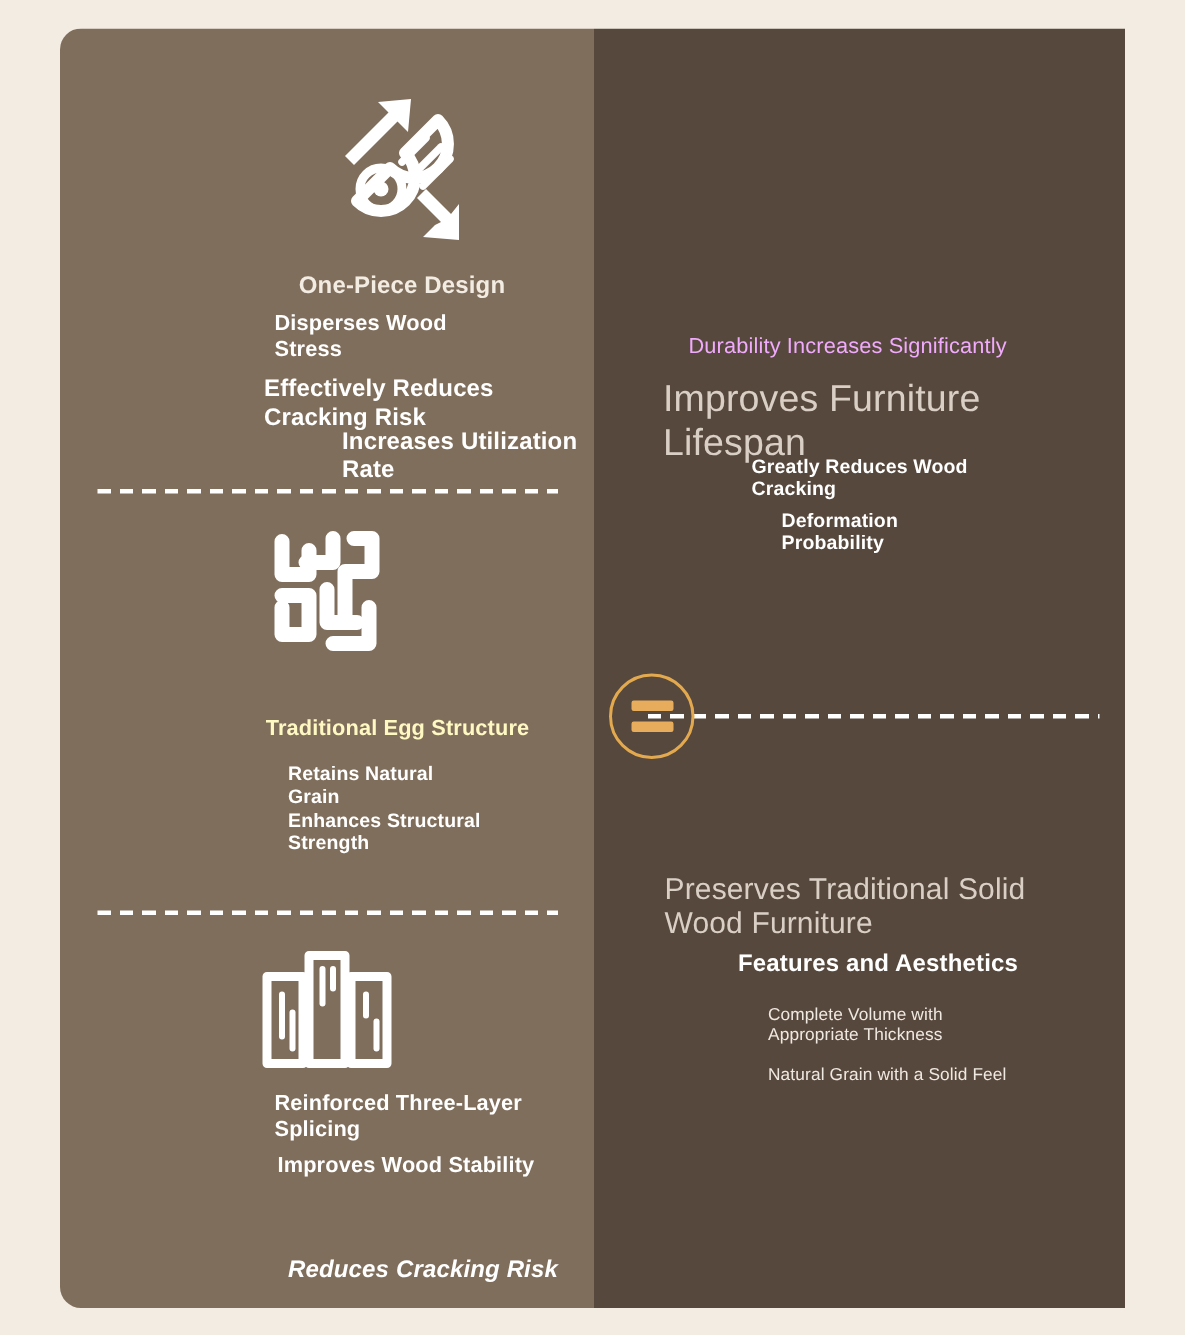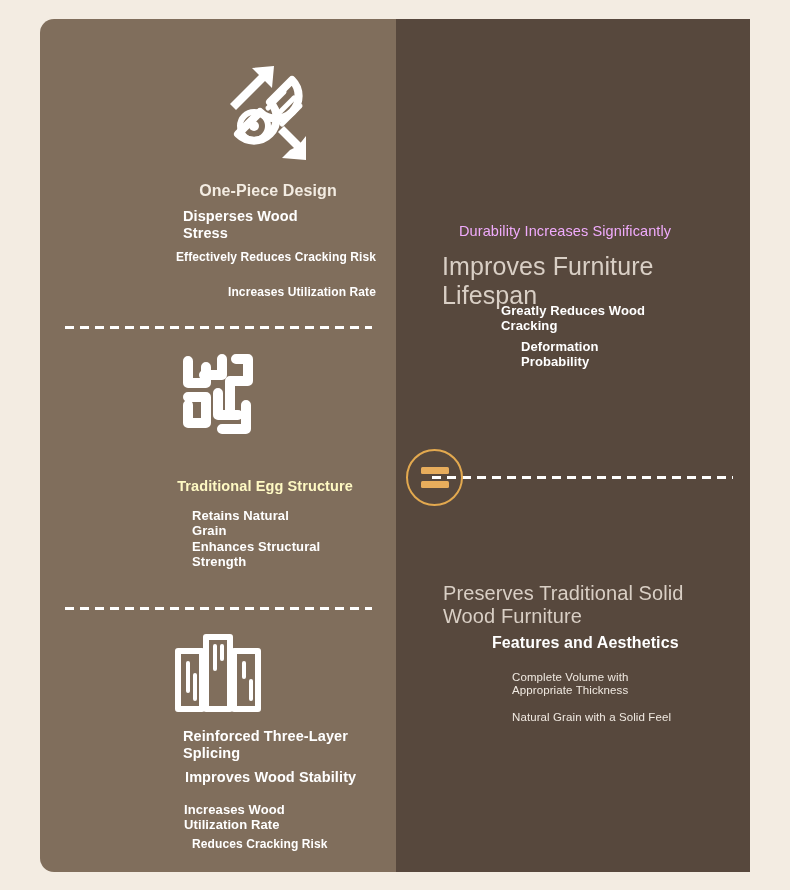--- a/index.html
+++ b/index.html
@@ -71,21 +71,21 @@
     font-size: 14.5px;
     font-weight: 600;
     color: #ffffff;
   }
   .sub-b {
     font-size: 13px;
     font-weight: 600;
     color: #ffffff;
   }
   .sub-c {
-    font-size: 12px;
+    font-size: 16px;
     font-weight: 600;
     color: #ffffff;
   }
   .sub-d {
     font-size: 11.5px;
     font-weight: 500;
     color: #f0e9e1;
     margin-left: 28px;
   }
   .muted-hd {
@@ -215,24 +215,22 @@
             <path d="M77 48 L77 66"></path>
           </g>
         </svg>
       </div>
 
       <div class="txt sub-a" style="left:143px; top:709px;">Reinforced Three-Layer
 Splicing</div>
 
       <div class="txt sub-a" style="left:145px; top:750px;">Improves Wood Stability</div>
 
-      <div class="txt sub-b" style="left:144px; top:783px;">Increases Wood
-Utilization Rate</div>
-
-      <div class="txt sub-c" style="left:152px; top:819px;">Reduces Cracking Risk</div>
+
+      <div class="txt sub-c" style="left:152px; top:819px;font-style:italic;">Reduces Cracking Risk</div>
     </div>
 
     <div class="panel-right">
 
       <div class="txt sub-a muted-hd" style="left:63px; top:204px;">Durability Increases Significantly</div>
 
       <div class="txt heading-lg" style="left:46px; top:233px;">Improves Furniture
 Lifespan</div>
 
       <div class="txt sub-b" style="left:105px; top:284px;">Greatly Reduces Wood

